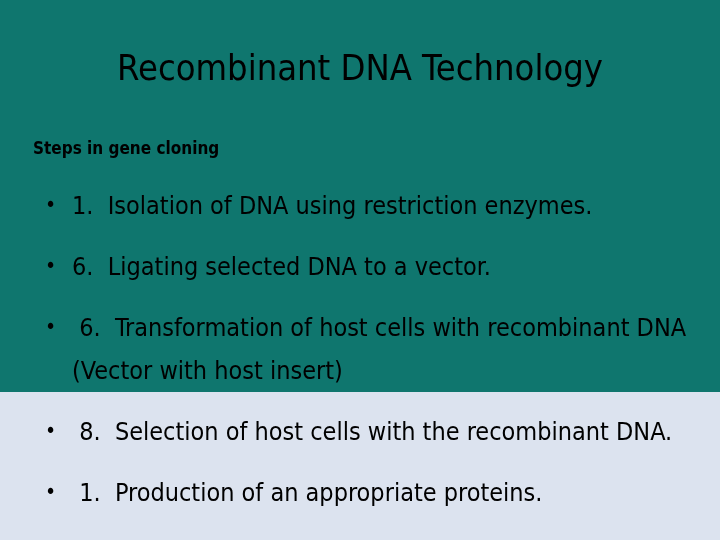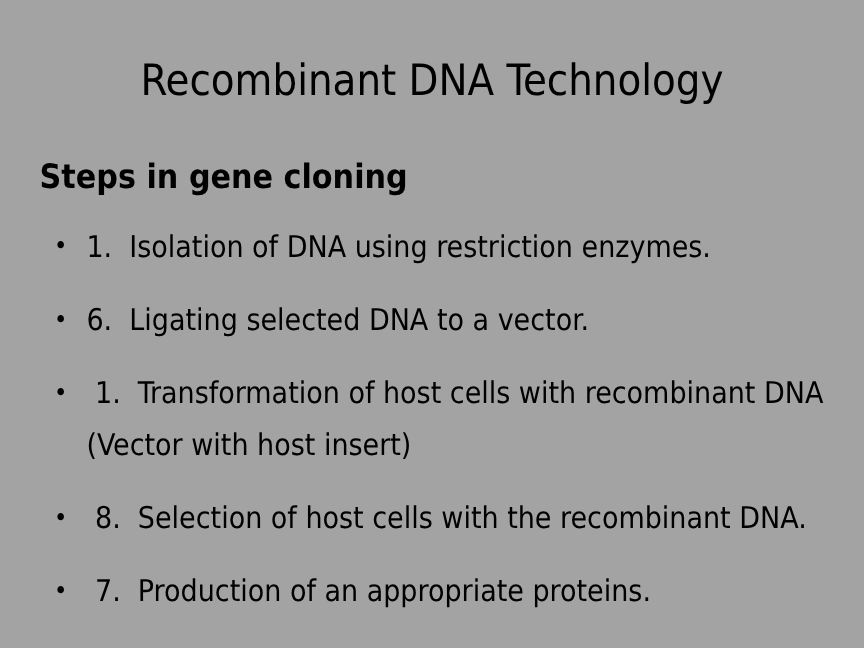--- a/index.html
+++ b/index.html
@@ -10,23 +10,23 @@
     width: 720px;
     height: 540px;
     background: #dce3ef;
     font-family: "DejaVu Sans Condensed", "Liberation Sans Narrow", "Liberation Sans", sans-serif;
     color: #000000;
     overflow: hidden;
   }
   .slide {
     position: relative;
     width: 720px;
-    height: 540px;
+    height: 392px;
     box-sizing: border-box;
-    background: #a3a3a3;
+    background: #0f766e;
   }
   .slide-title {
     position: absolute;
     top: 46px;
     left: 0;
     width: 720px;
     text-align: center;
     font-size: 36px;
     font-weight: 400;
     line-height: 44px;
@@ -34,21 +34,21 @@
     white-space: nowrap;
     color: #000000;
   }
   .body-block {
     position: absolute;
     top: 130px;
     left: 33px;
     width: 670px;
   }
   .subhead {
-    font-size: 28px;
+    font-size: 17px;
     font-weight: bold;
     line-height: 36px;
     margin: 0 0 16px 0;
     color: #000000;
   }
   .bullet-list {
     list-style: none;
     margin: 0;
     padding: 0;
   }
@@ -90,28 +90,28 @@
         <span class="bullet-text">1.  Isolation of DNA using restriction enzymes.</span>
       </li>
 
       <li class="bullet-item">
         <span class="bullet-marker">•</span>
         <span class="bullet-text">6.  Ligating selected DNA to a vector.</span>
       </li>
 
       <li class="bullet-item">
         <span class="bullet-marker">•</span>
-        <span class="bullet-text"> 1.  Transformation of host cells with recombinant DNA (Vector with host insert)</span>
+        <span class="bullet-text"> 6.  Transformation of host cells with recombinant DNA (Vector with host insert)</span>
       </li>
 
       <li class="bullet-item">
         <span class="bullet-marker">•</span>
         <span class="bullet-text"> 8.  Selection of host cells with the recombinant DNA.</span>
       </li>
 
       <li class="bullet-item">
         <span class="bullet-marker">•</span>
-        <span class="bullet-text"> 7.  Production of an appropriate proteins.</span>
+        <span class="bullet-text"> 1.  Production of an appropriate proteins.</span>
       </li>
 
     </ul>
   </div>
 </div>
 
 </body></html>

